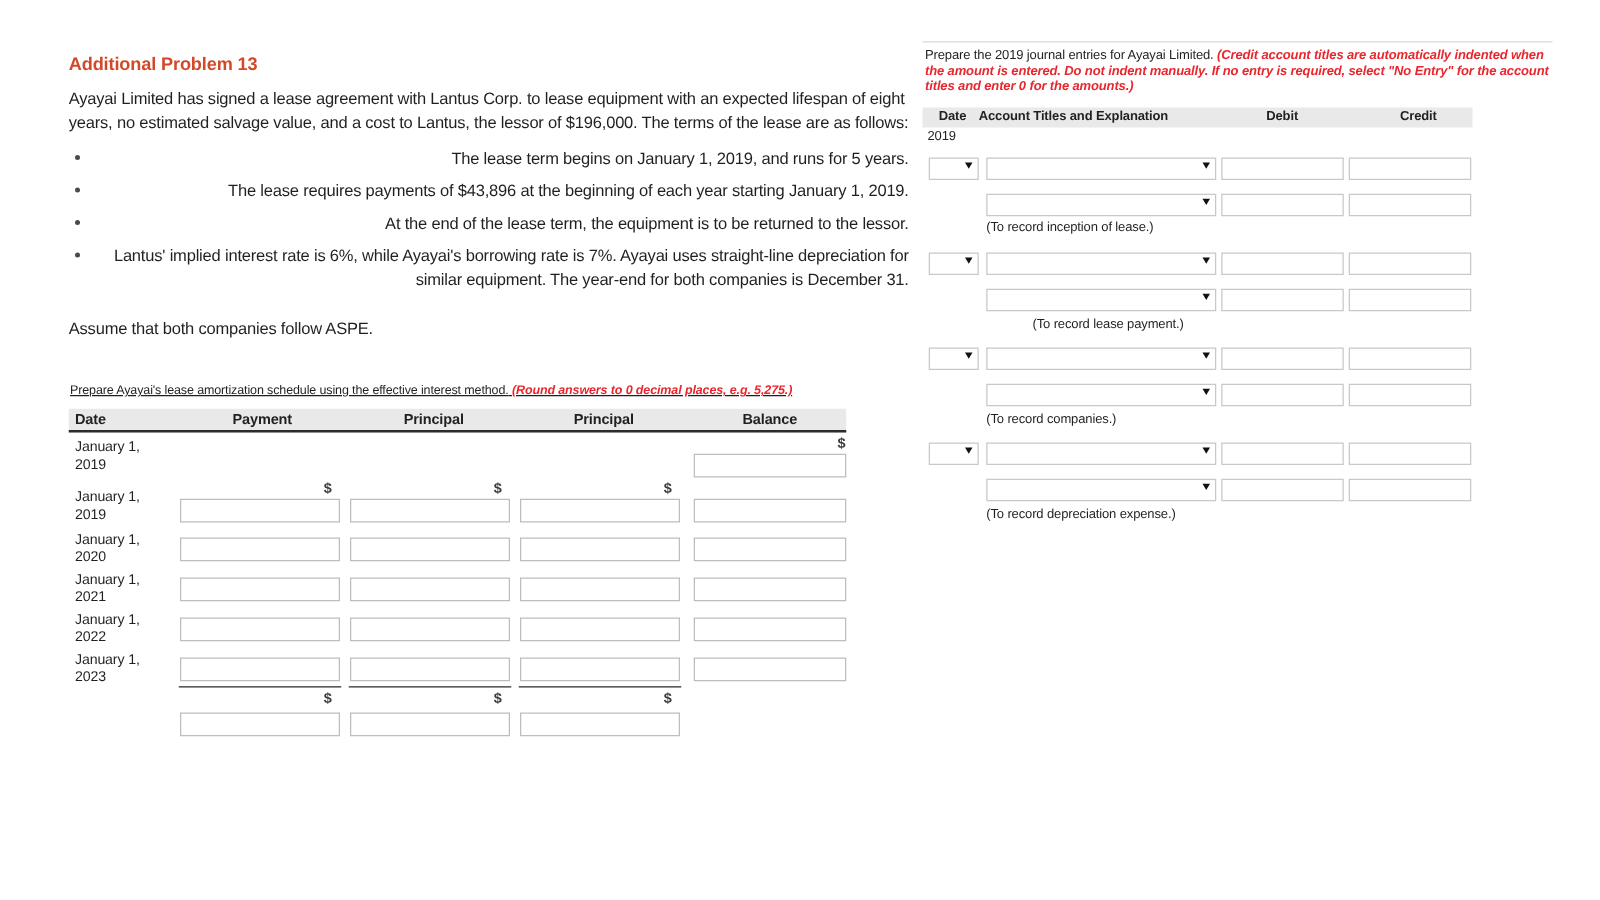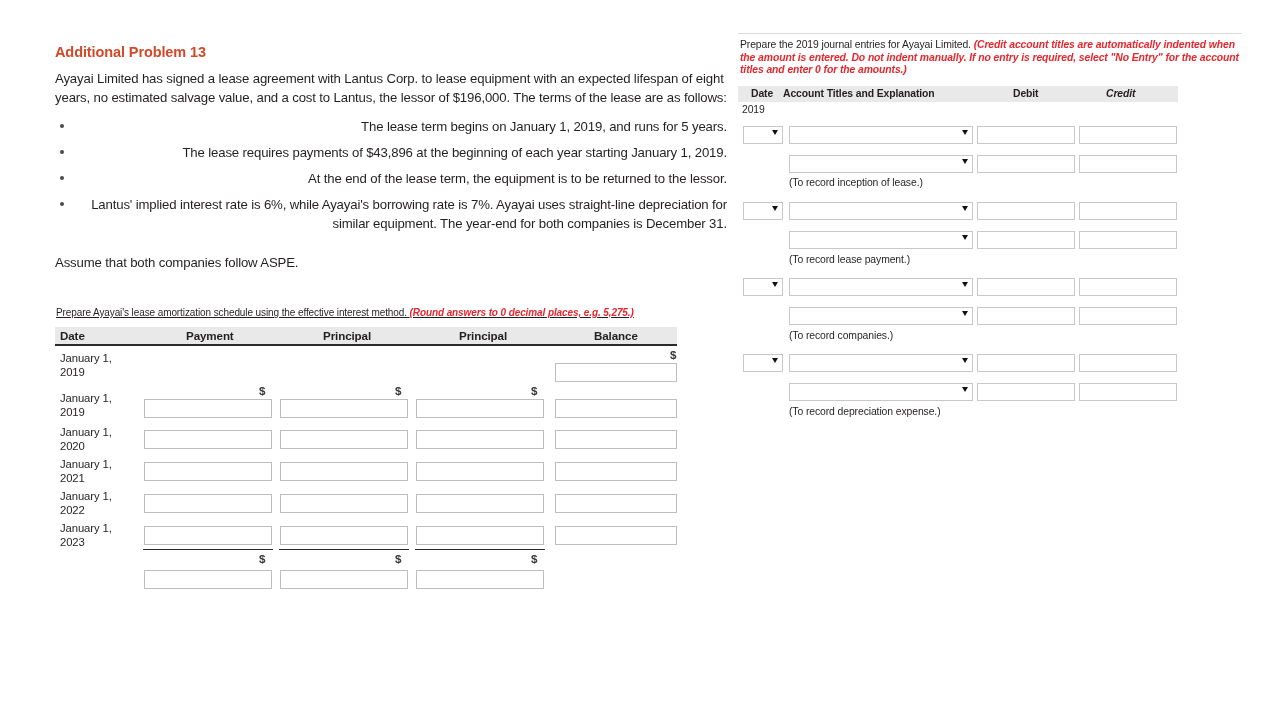--- a/index.html
+++ b/index.html
@@ -151,21 +151,21 @@
   .je-head span {
     position:absolute;
     top:2px;
     font-size:10.4px;
     font-weight:bold;
     letter-spacing:-0.1px;
   }
   .jh-date { left:13px; }
   .jh-acct { left:45px; }
   .jh-deb  { left:275px; }
-  .jh-cred { left:368px;font-style:italic; }
+  .jh-cred { left:382px; }
 
   .je-year {
     position:absolute;
     left:4px; top:18px;
     font-size:10.4px;
     letter-spacing:-0.1px;
   }
 
   .je-body { position:relative; width:440px; }
 
@@ -348,21 +348,21 @@
         <span class="arw"></span>
       </div>
       <div class="amt amt-deb" style="top:100px;"></div>
       <div class="amt amt-cred" style="top:100px;"></div>
 
       <div class="sel sel-acct" style="top:129px;">
         <span class="arw"></span>
       </div>
       <div class="amt amt-deb" style="top:129px;"></div>
       <div class="amt amt-cred" style="top:129px;"></div>
-      <span class="memo" style="top:152px;">(To record lease payment.)</span>
+      <span class="memo" style="top:152px;margin-left:37px;">(To record lease payment.)</span>
 
       <div class="sel sel-date" style="top:176px;">
         <span class="arw"></span>
       </div>
       <div class="sel sel-acct" style="top:176px;">
         <span class="arw"></span>
       </div>
       <div class="amt amt-deb" style="top:176px;"></div>
       <div class="amt amt-cred" style="top:176px;"></div>
 

